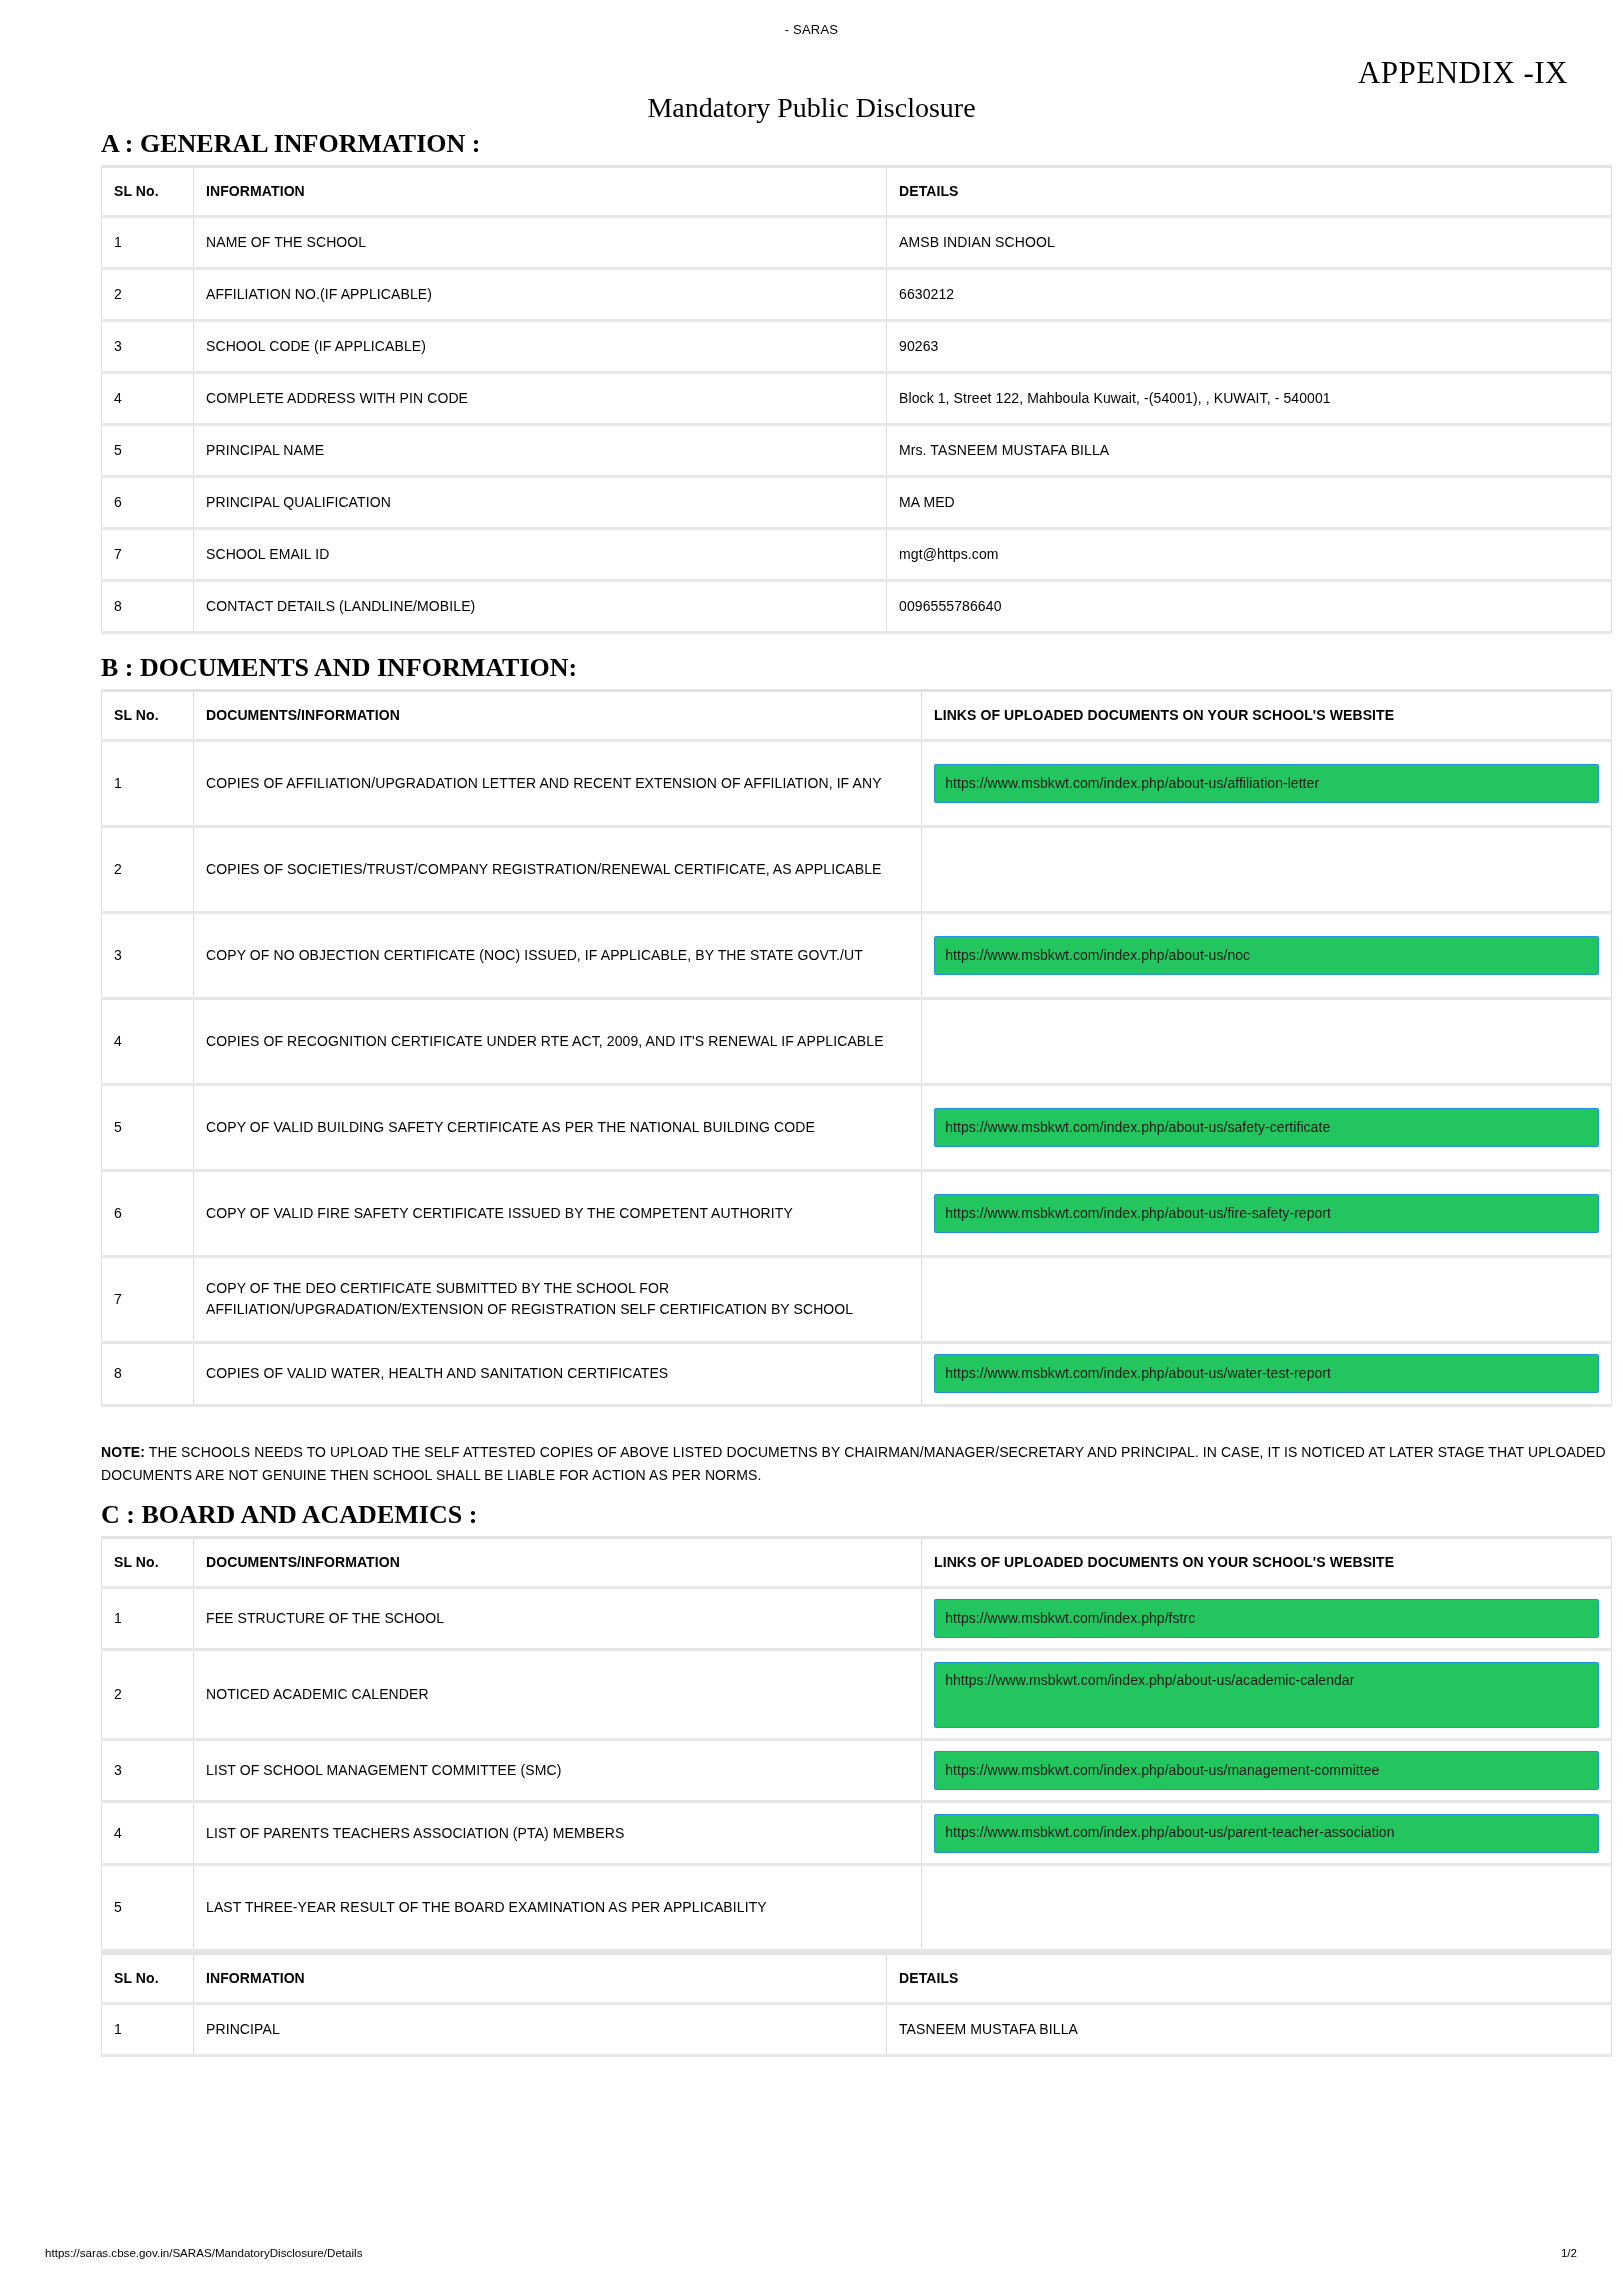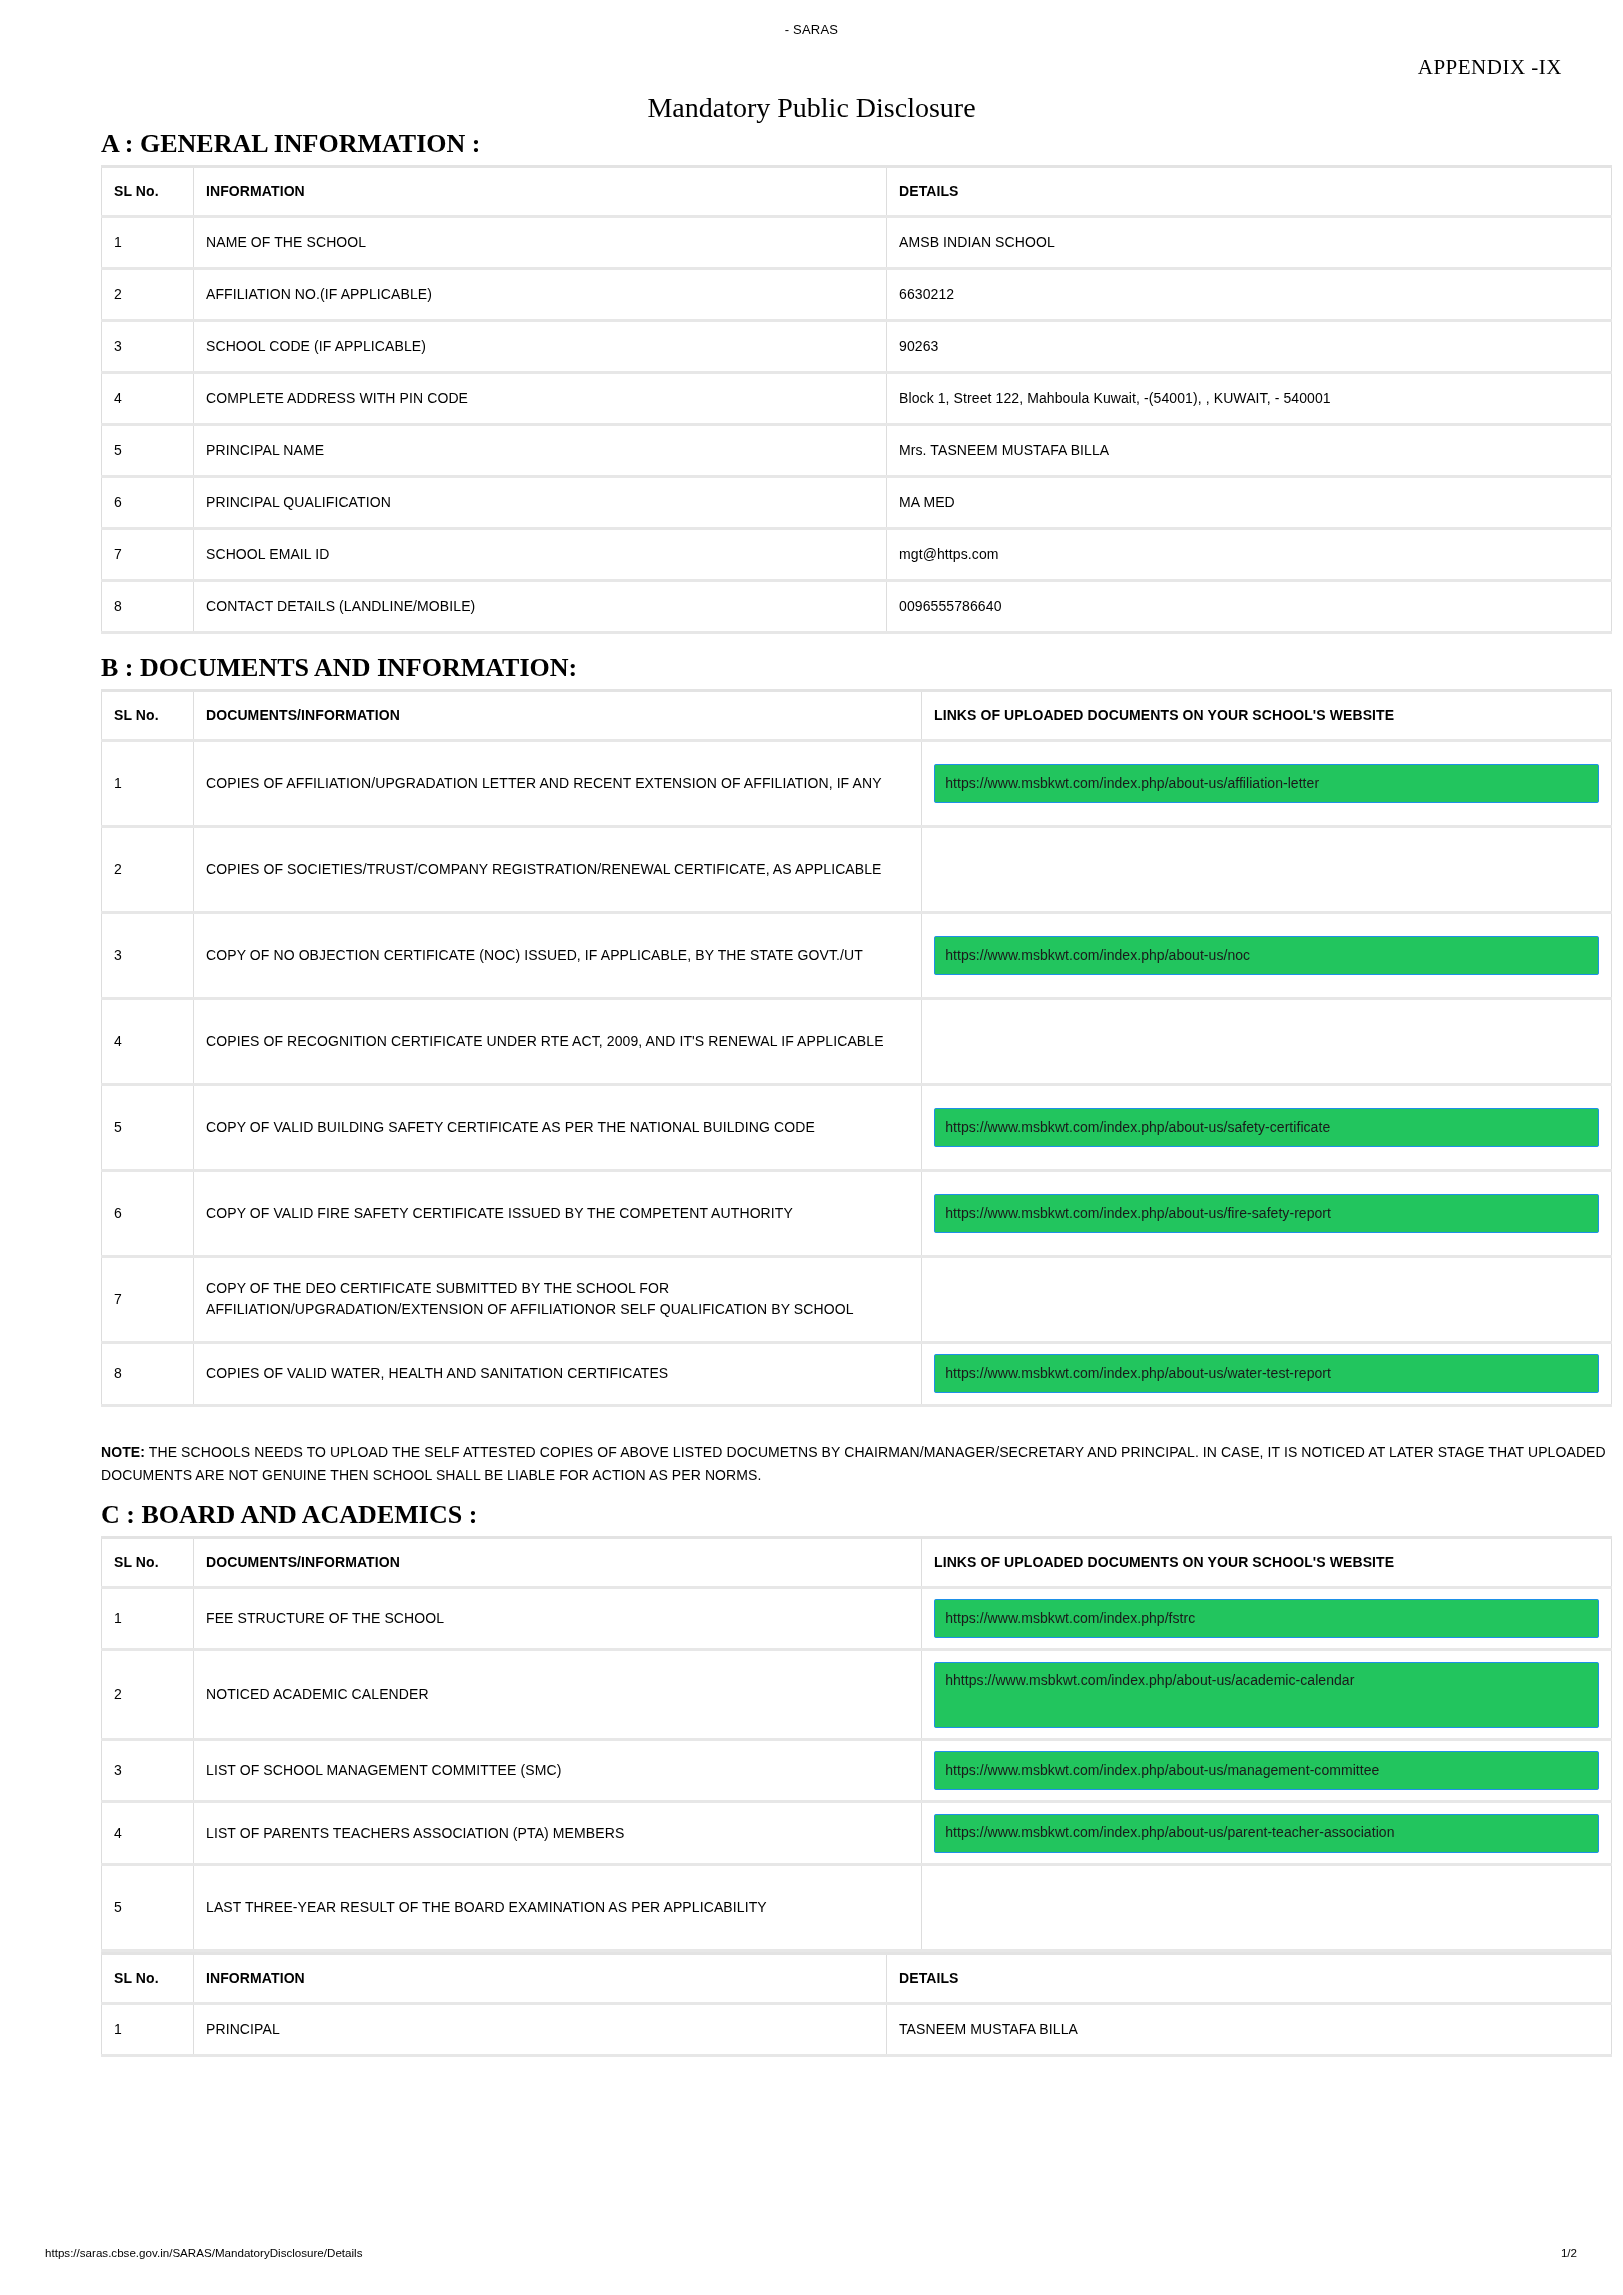--- a/index.html
+++ b/index.html
@@ -32,23 +32,23 @@
     text-align: center;
     font-size: 13px;
     font-family: "Liberation Sans", sans-serif;
     color: #000;
     letter-spacing: 0.2px;
   }
 
   .appendix {
     position: absolute;
     top: 55px;
-    right: 61px;
+    right: 55px;
     font-family: "Liberation Serif", serif;
-    font-size: 21px;
+    font-size: 31px;
     letter-spacing: 0.5px;
     white-space: nowrap;
   }
 
   .doc-title {
     position: absolute;
     top: 92px;
     left: 0;
     width: 1623px;
     text-align: center;
@@ -289,21 +289,21 @@
         </tr>
         <tr class="rowB">
           <td>6</td>
           <td>COPY OF VALID FIRE SAFETY CERTIFICATE ISSUED BY THE COMPETENT AUTHORITY</td>
           <td class="cell-link">
             <span class="url-box">https://www.msbkwt.com/index.php/about-us/fire-safety-report</span>
           </td>
         </tr>
         <tr class="rowB">
           <td>7</td>
-          <td>COPY OF THE DEO CERTIFICATE SUBMITTED BY THE SCHOOL FOR AFFILIATION/UPGRADATION/EXTENSION OF AFFILIATIONOR SELF QUALIFICATION BY SCHOOL</td>
+          <td>COPY OF THE DEO CERTIFICATE SUBMITTED BY THE SCHOOL FOR AFFILIATION/UPGRADATION/EXTENSION OF REGISTRATION SELF CERTIFICATION BY SCHOOL</td>
           <td class="cell-link"></td>
         </tr>
         <tr class="rowB1">
           <td>8</td>
           <td>COPIES OF VALID WATER, HEALTH AND SANITATION CERTIFICATES</td>
           <td class="cell-link">
             <span class="url-box">https://www.msbkwt.com/index.php/about-us/water-test-report</span>
           </td>
         </tr>
       </tbody>

